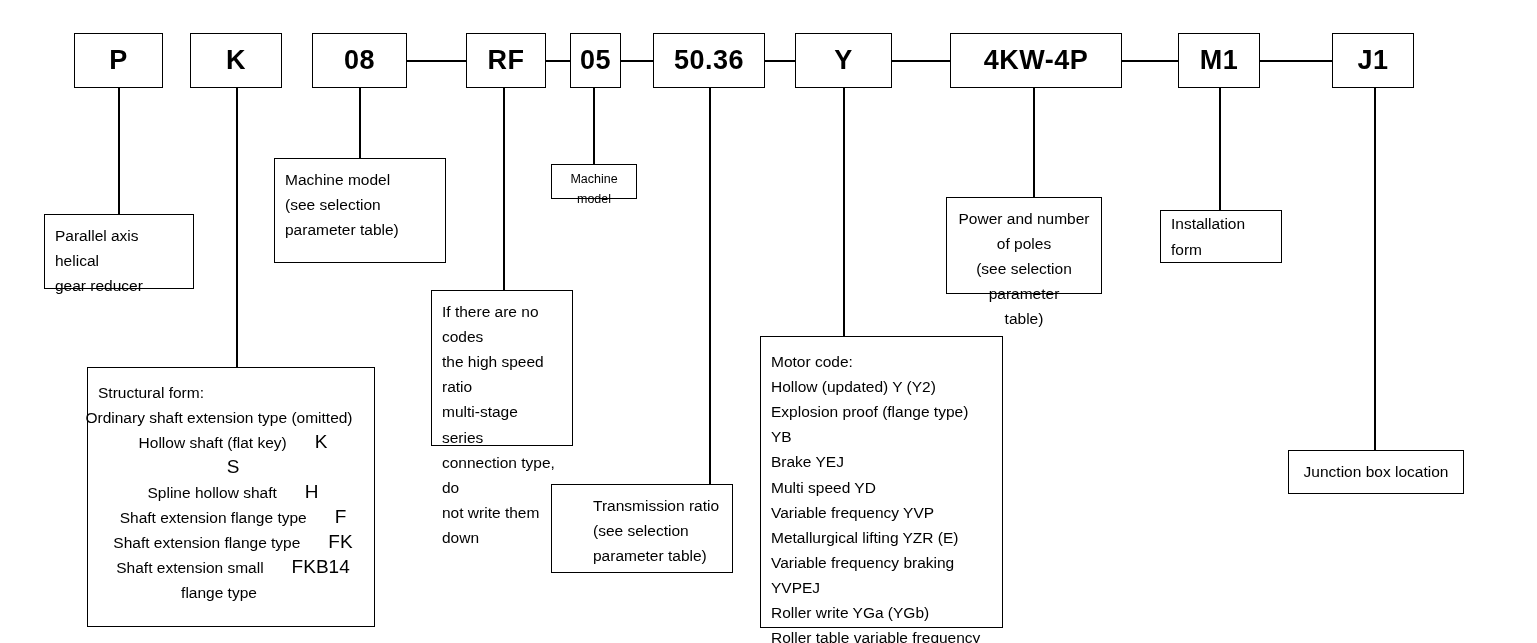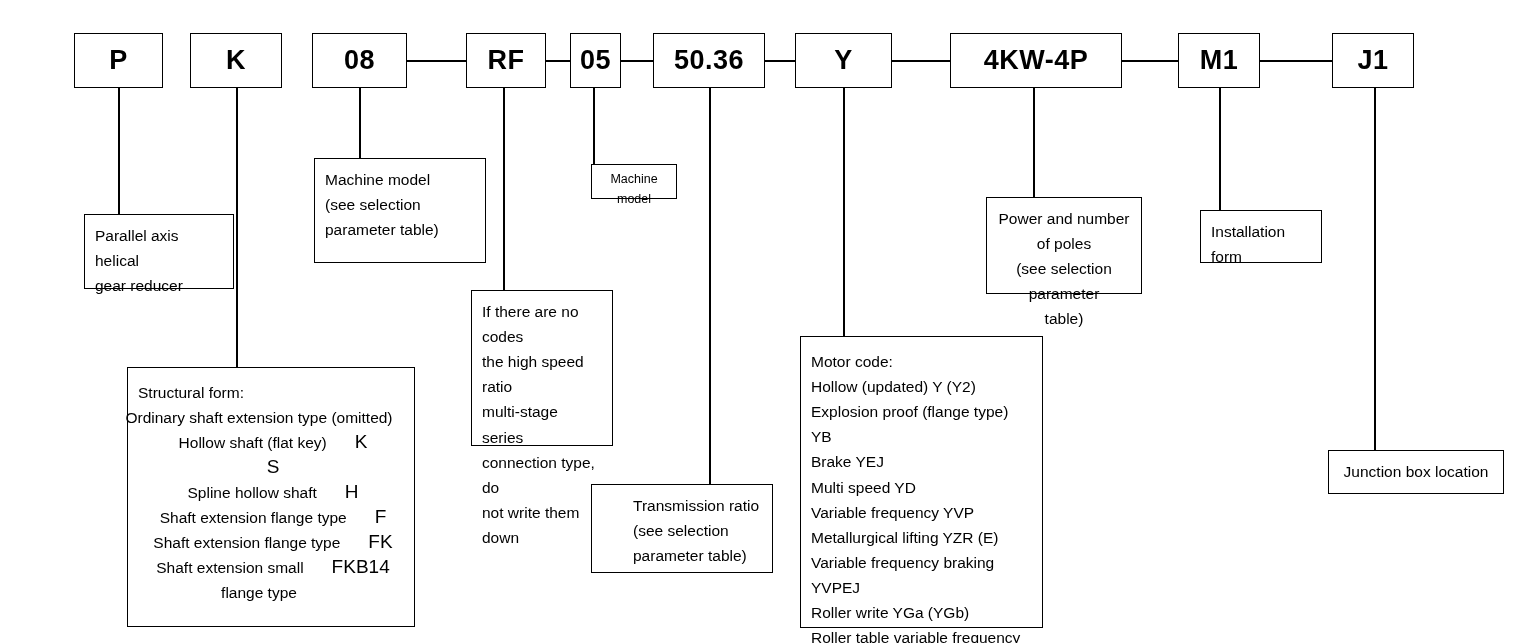--- a/index.html
+++ b/index.html
@@ -32,21 +32,20 @@
     font-size: 27px;
     font-weight: bold;
     letter-spacing: 0.5px;
   }
   .note-box {
     display: block;
     padding: 8px 10px 8px 10px;
     font-size: 15.5px;
     line-height: 1.62;
     text-align: left;
-    margin-left: 40px;
   }
   .note-box.small {
     font-size: 12.5px;
     padding: 4px 6px;
     text-align: center;
   }
   .line {
     position: absolute;
     background: #000000;
   }
@@ -159,21 +158,21 @@
     <div>(see selection</div>
     <div>parameter table)</div>
   </div>
 
   <div class="box note-box" style="left:946px; top:197px; width:156px; height:97px;text-align:center;">
     <div>Power and number of poles</div>
     <div>(see selection parameter</div>
     <div>table)</div>
   </div>
 
-  <div class="box note-box" style="left:1160px; top:210px; width:122px; height:53px; display:flex; align-items:flex-start;">
+  <div class="box note-box" style="left:1160px; top:210px; width:122px; height:53px; display:flex; align-items:center;">
     <div>Installation form</div>
   </div>
 
   <div class="box note-box" style="left:1288px; top:450px; width:176px; height:44px; display:flex; align-items:center; justify-content:center;">
     <div>Junction box location</div>
   </div>
 
   <div class="box note-box" style="left:87px; top:367px; width:288px; height:260px; padding:12px 0 8px 10px;">
     <div>Structural form:</div>
     <div class="list-row">

